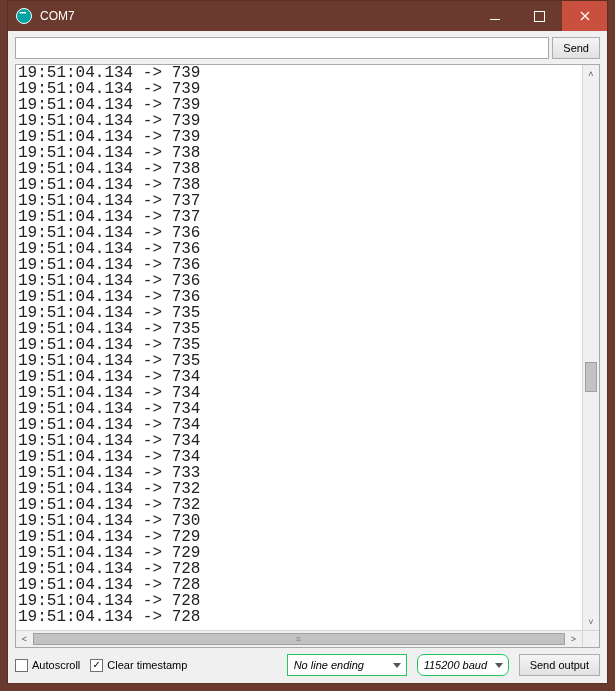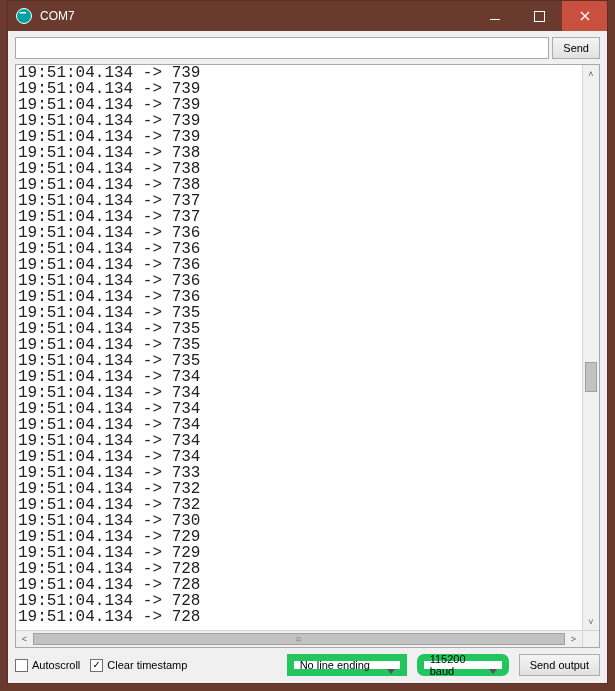--- a/index.html
+++ b/index.html
@@ -152,24 +152,25 @@
   .chk {
     display:flex; align-items:flex-start; gap:4px; cursor:pointer;
   }
   .chk-box {
     width:13px;height:13px;border:1px solid #707070;background:#fff;
     display:flex;align-items:center;justify-content:center;
     font-size:10px;color:#000;line-height:1;
   }
   .spacer { flex:1; }
   .select {
-    height:22px;border:7px solid #22c55e;background:#fff;
+    height:22px;border:1px solid #22c55e;background:#fff;
     font-size:11px;padding:0 14px 0 6px;
     position:relative;display:flex;align-items:center;
     cursor:pointer;
+    font-style:italic;
   }
   .select::after {
     content:"";position:absolute;right:5px;top:8px;
     border-left:4px solid transparent;border-right:4px solid transparent;
     border-top:5px solid #555;
   }
   .select.le { width: 120px; }
   .select.baud { width: 92px; border-radius: 7px; }
 </style>
 </head>

